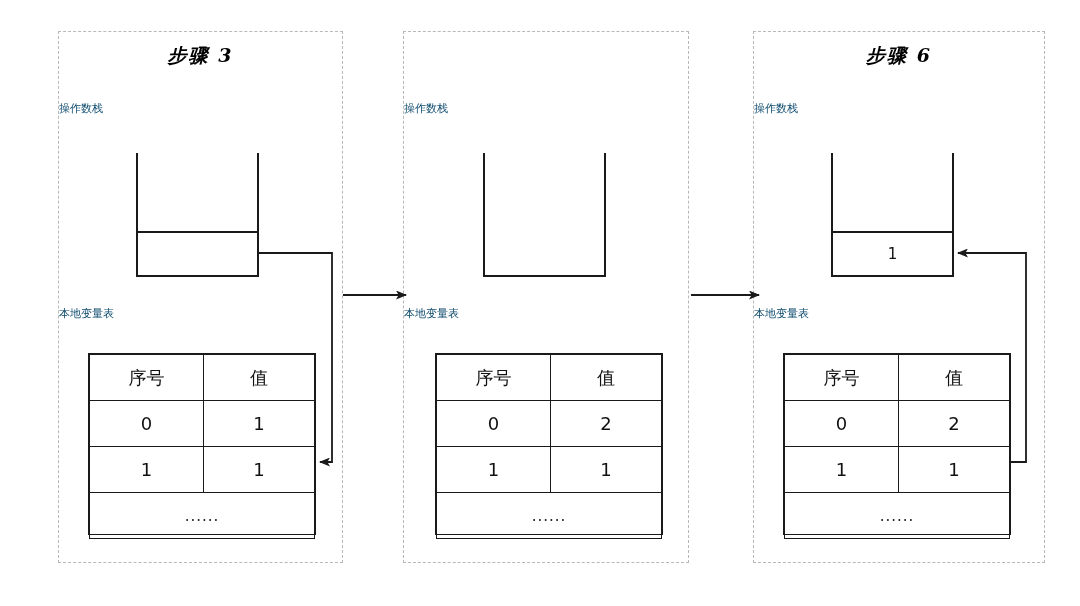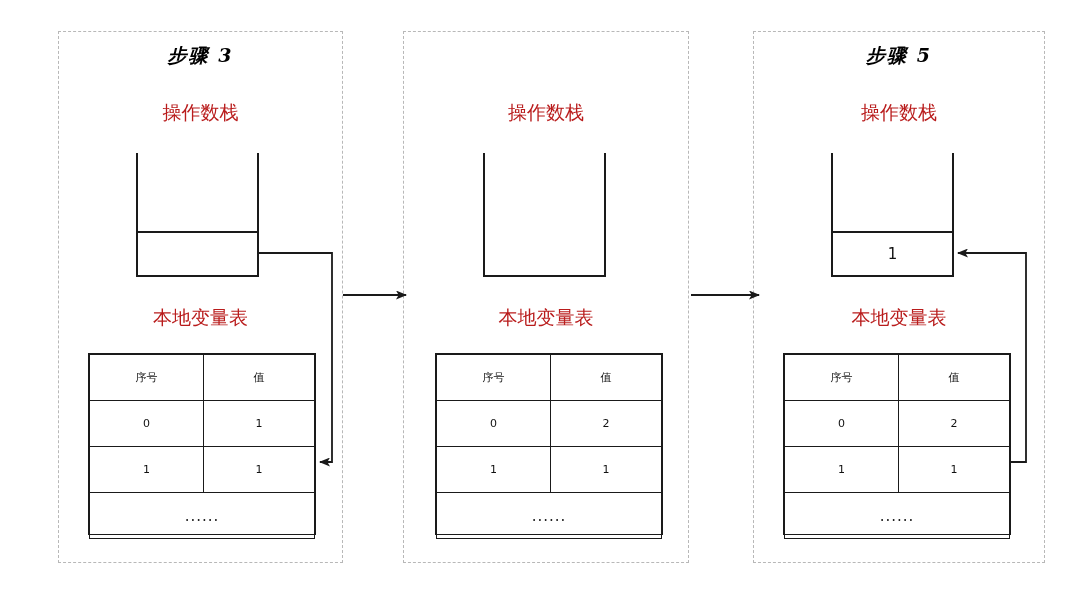--- a/index.html
+++ b/index.html
@@ -43,23 +43,22 @@
     font-style: italic;
     letter-spacing: 2px;
     color: #000000;
     line-height: 1;
   }
 
   .section-label {
     position: absolute;
     left: 0;
     right: 0;
-    text-align: center;
-    font-size: 19px;
-    color: #b91c1c;
+    font-size: 11px;
+    color: #0c4a6e;
     line-height: 1;
   }
   .label-stack { top: 71px; }
   .label-table { top: 276px; }
 
   
   .stack {
     position: absolute;
     box-sizing: border-box;
     border-left: 2px solid #1a1a1a;
@@ -93,21 +92,21 @@
   .lvtable table {
     border-collapse: collapse;
     width: 100%;
     height: 100%;
     table-layout: fixed;
   }
   .lvtable td {
     border: 1.5px solid #1a1a1a;
     text-align: center;
     vertical-align: middle;
-    font-size: 11px;
+    font-size: 18px;
     color: #111111;
     padding: 0;
     height: 45px;
   }
   .lvtable td.col-idx { width: 113px; }
   .lvtable td.ellipsis {
     font-size: 15px;
     letter-spacing: 1px;
     color: #222222;
   }
@@ -189,21 +188,21 @@
         <tr>
           <td class="ellipsis" colspan="2">......</td>
         </tr>
       </tbody>
         </table>
     </div>
   </div>
 
   <div class="panel" style="left:743px; top:31px; width:292px; height:532px;">
 
-    <div class="panel-title">步骤 5</div>
+    <div class="panel-title">步骤 6</div>
 
     <div class="section-label label-stack">操作数栈</div>
 
     <div class="stack" style="left:77px; top:121px; width:123px; height:124px;">
       <div class="stack-cell" style="height:44px;">1</div>
     </div>
 
     <div class="section-label label-table">本地变量表</div>
 
     <div class="lvtable" style="left:29px; top:321px; width:228px; height:182px;">

